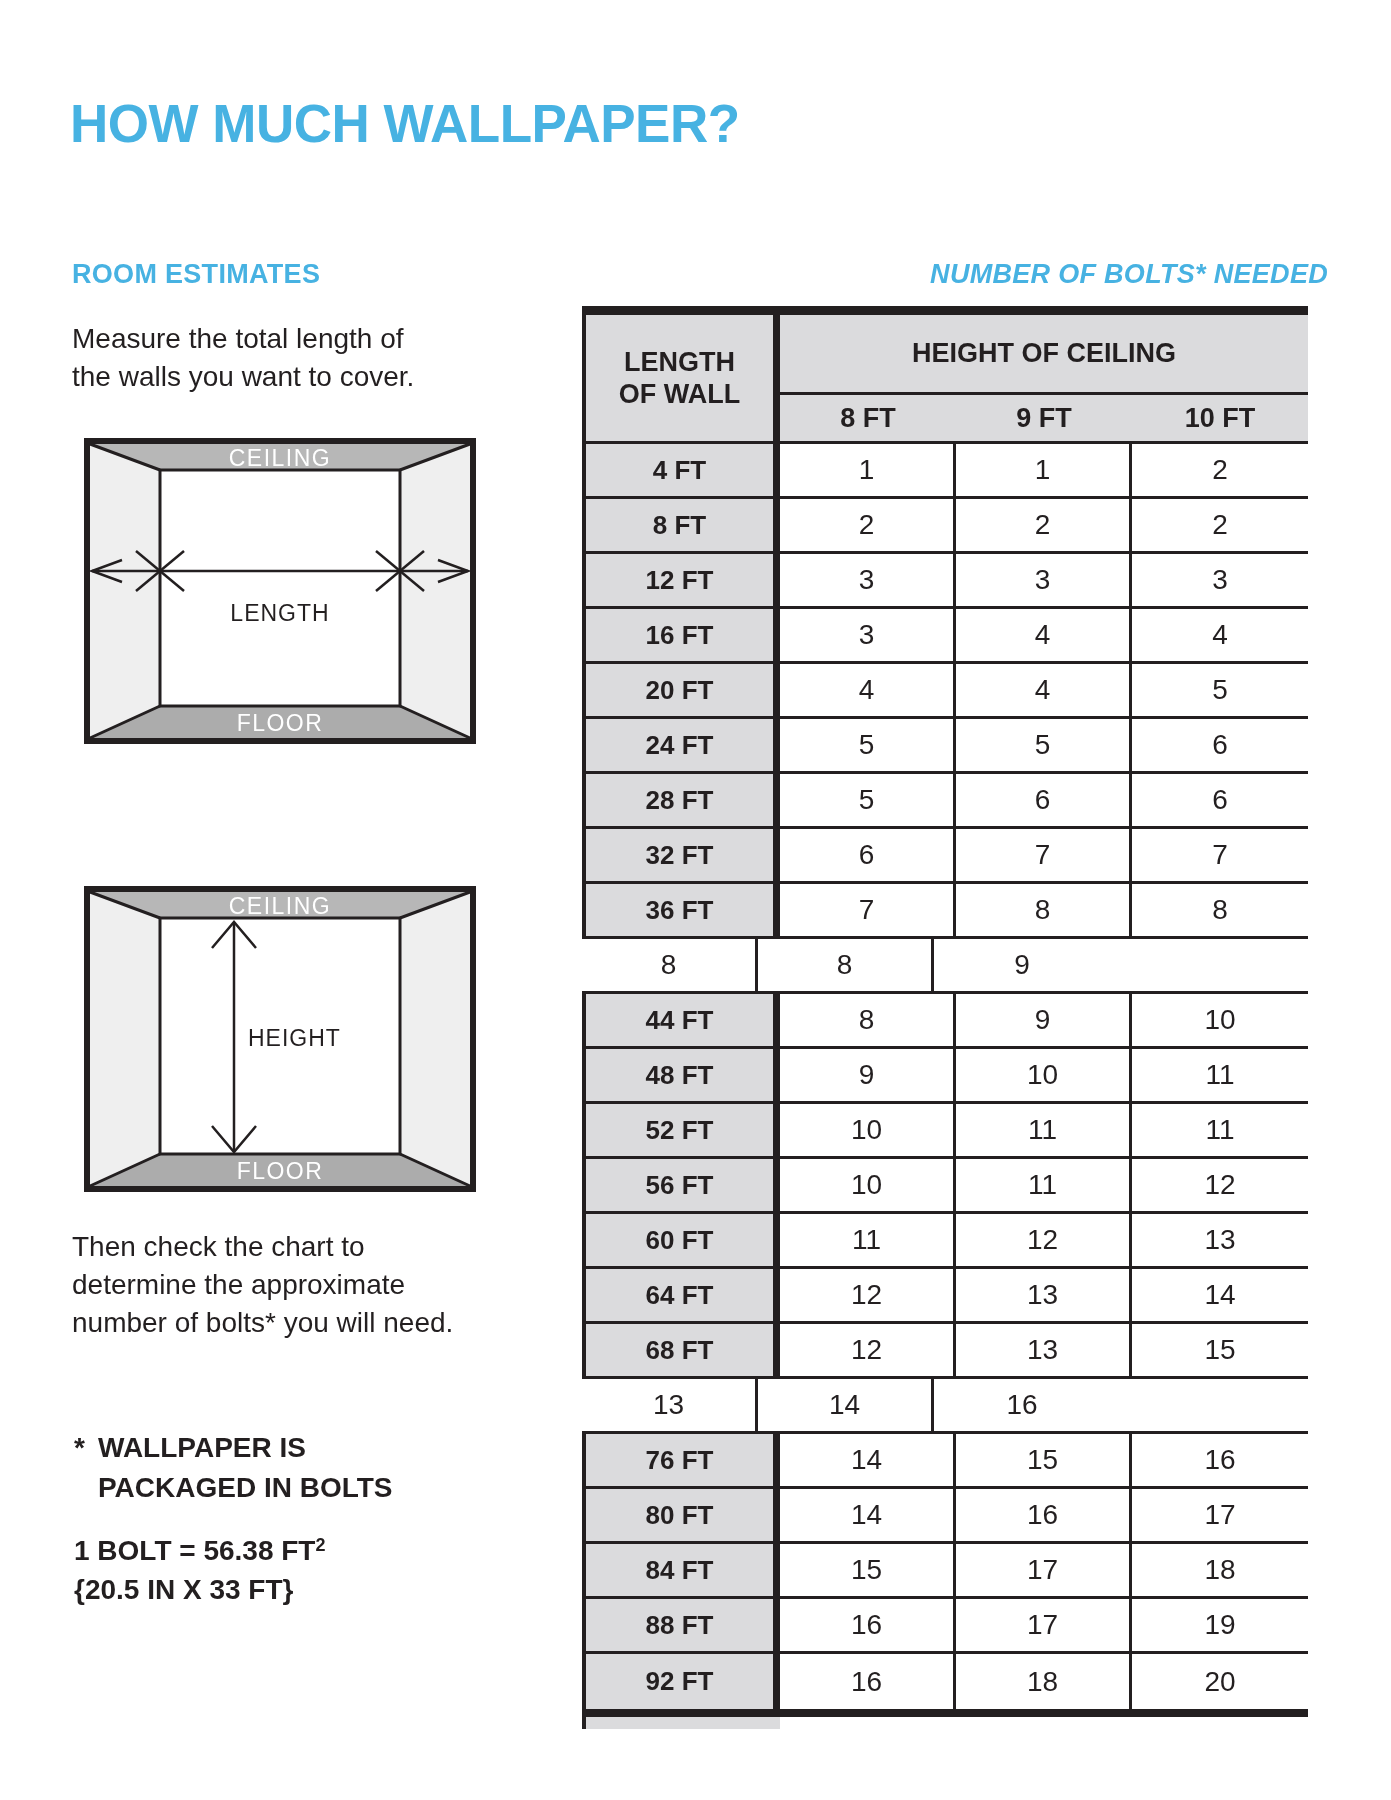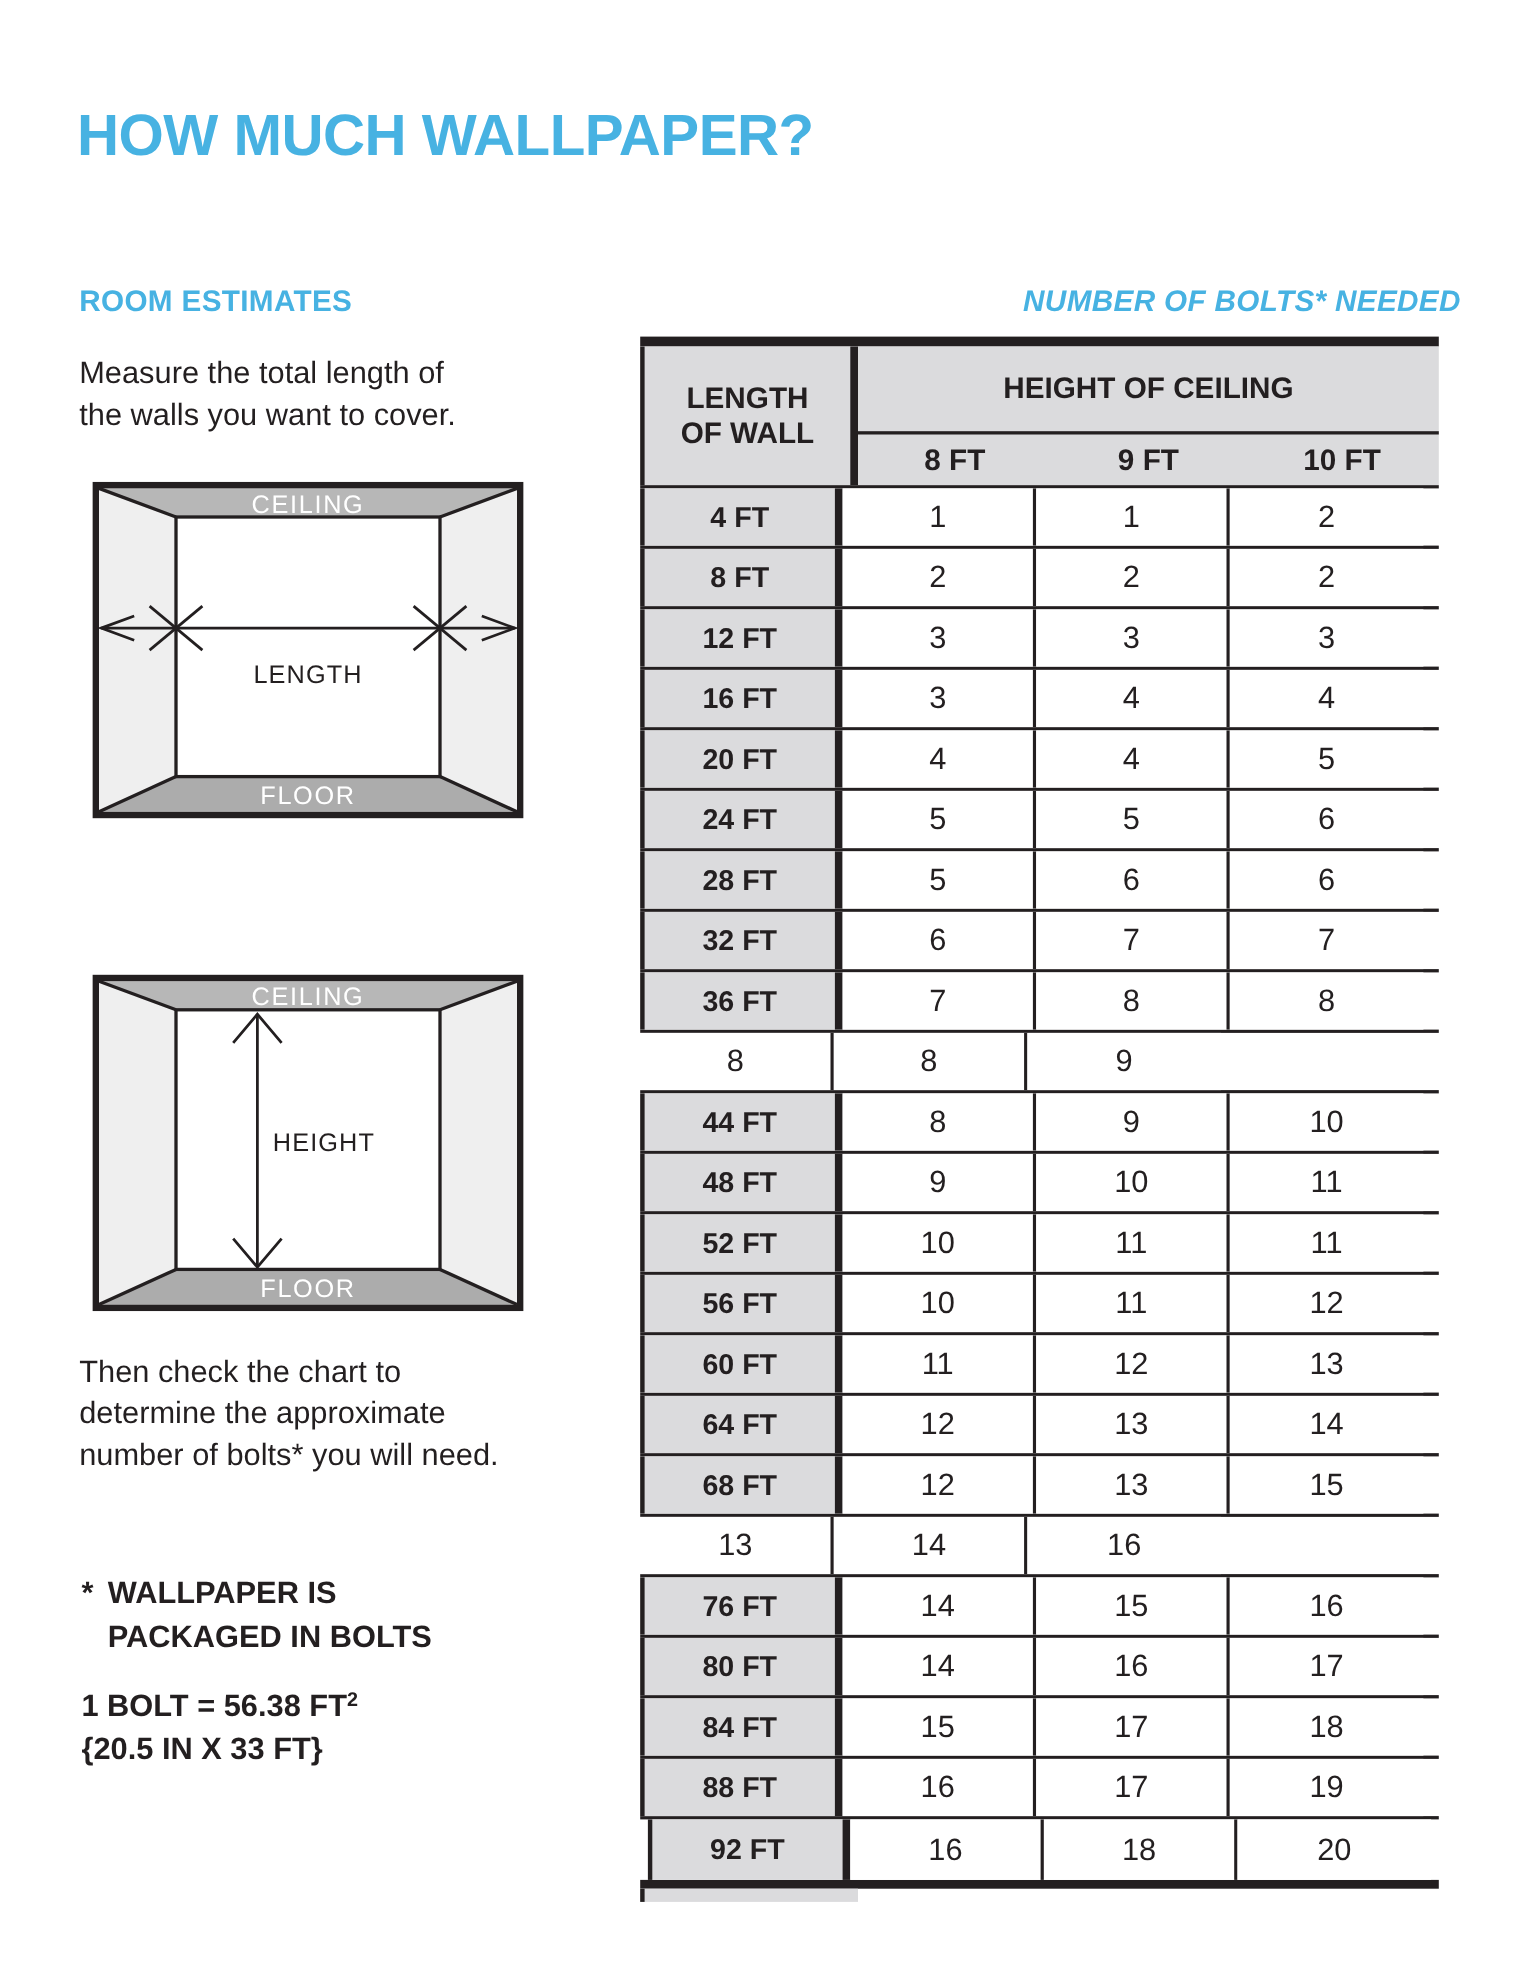--- a/index.html
+++ b/index.html
@@ -44,21 +44,21 @@
   .t-left-head{width:198px;background:var(--table-gray);border-left:4px solid var(--ink);border-right:7px solid var(--ink);
     display:flex;flex-direction:column;align-items:center;justify-content:center;font-size:27px;font-weight:bold;line-height:32px;}
   .t-right-head{width:528px;background:var(--table-gray);display:flex;flex-direction:column;}
   .t-group-head{height:77px;display:flex;align-items:center;justify-content:center;font-size:27px;font-weight:bold;}
   .t-group-sep{height:3px;background:var(--ink);}
   .t-cols{height:46px;display:flex;}
   .t-col-head{width:176px;display:flex;align-items:center;justify-content:center;font-size:27px;font-weight:bold;}
   .t-header-sep{height:3px;width:726px;background:var(--ink);}
   .t-row{display:flex;height:55px;border-bottom:3px solid var(--ink);}
   .t-body .t-row:last-child{border-bottom:none;justify-content:center;}
-  .t-row-label{width:184px;background:var(--table-gray);border-left:4px solid var(--ink);border-right:7px solid var(--ink);
+  .t-row-label{width:198px;background:var(--table-gray);border-left:4px solid var(--ink);border-right:7px solid var(--ink);
     display:flex;align-items:center;justify-content:center;font-size:26px;font-weight:bold;}
   .t-cell{width:176px;background:#ffffff;display:flex;align-items:center;justify-content:center;font-size:28px;}
   .t-cell.c1,.t-cell.c2{border-right:3px solid var(--ink);}
   .t-bottom-bar{width:726px;height:8px;background:var(--ink);}
   .t-tab{width:198px;height:12px;background:var(--table-gray);border-left:4px solid var(--ink);}
 </style>
 </head>
 <body>
 
 <div class="page">

